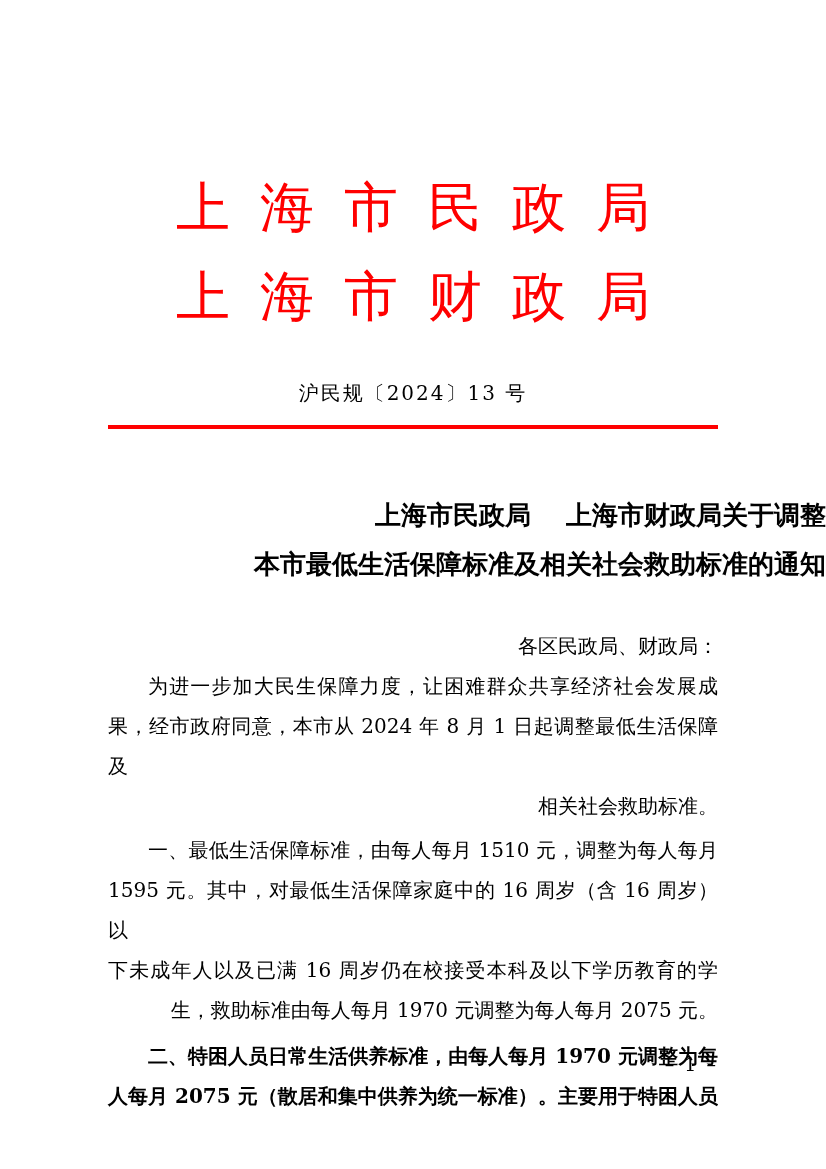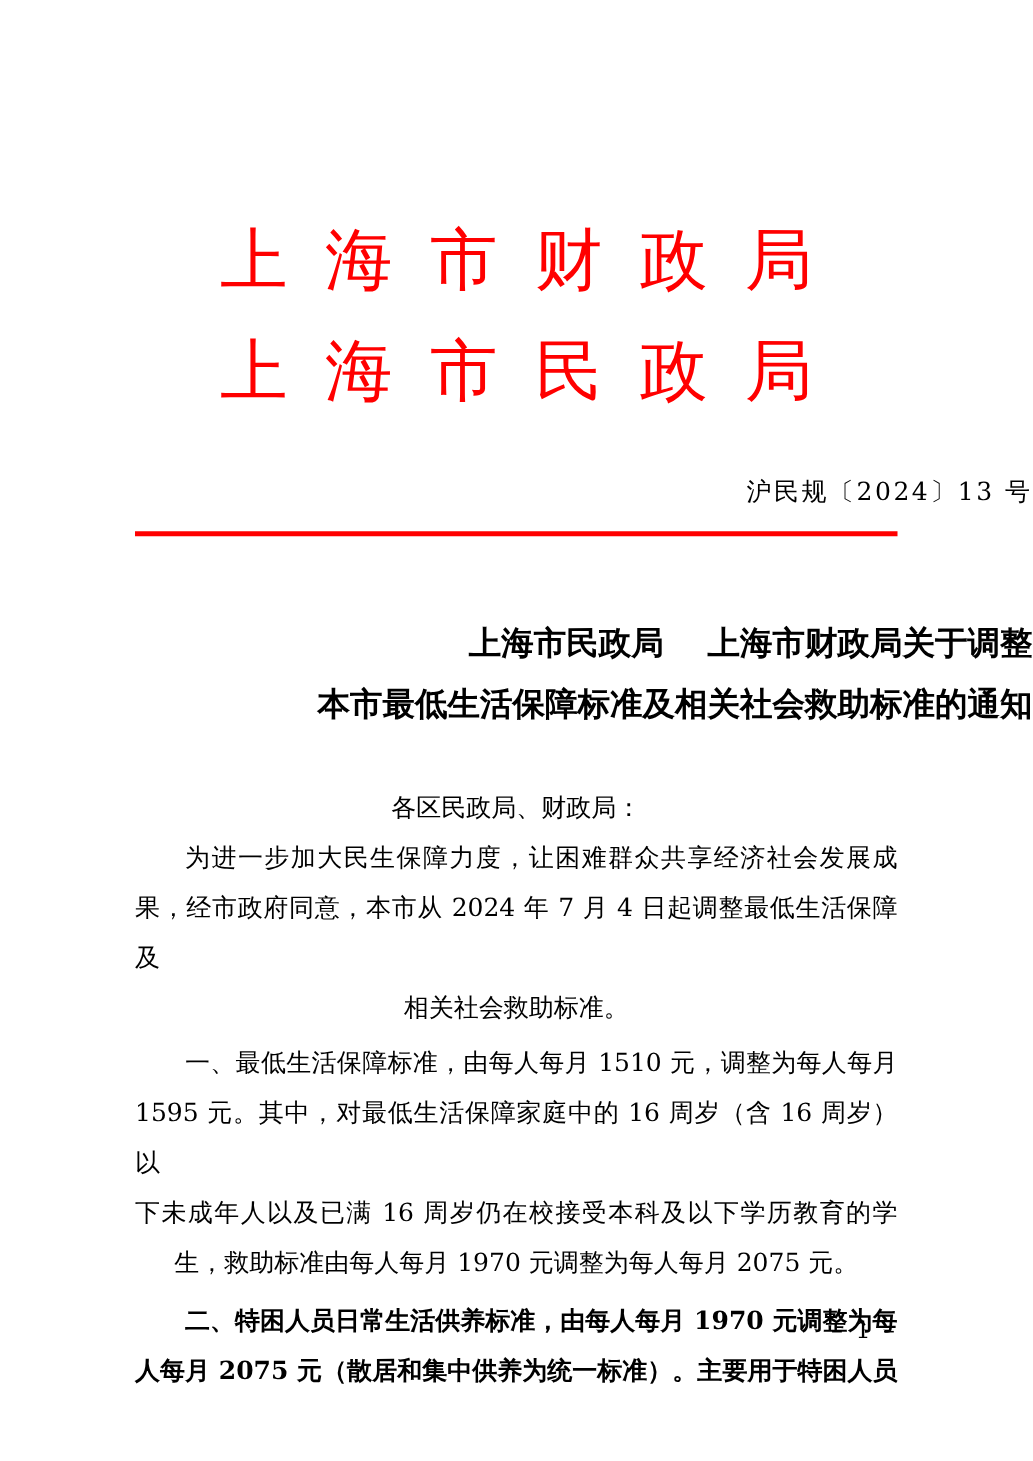--- a/index.html
+++ b/index.html
@@ -25,21 +25,21 @@
     color: #ff0000;
     font-weight: 400;
     white-space: nowrap;
   }
   
   .doc-number {
     margin-top: 38px;
     font-size: 20px;
     line-height: 28px;
     letter-spacing: 2px;
-    text-align: right;
+    text-align: center;
     color: #000000;
   }
   
   .red-rule {
     width: 610px;
     height: 4px;
     margin: 18px auto 0 auto;
     background: #ff0000;
   }
   
@@ -52,21 +52,21 @@
     color: #000000;
   }
   
   .body-block {
     width: 610px;
     margin: 37px auto 0 auto;
     font-size: 20px;
     line-height: 40px;
     color: #000000;
   }
-  .line { text-align: center; white-space: normal; }
+  .line { text-align: right; white-space: normal; }
   .line.j {
     text-align: justify;
     text-align-last: justify;
   }
   .line.first { text-indent: 40px; }
   .p-item1 { margin-top: 4px; }
   .p-item2 { margin-top: 6px; font-weight: bold; }
   
   .page-number {
     position: absolute;
@@ -77,40 +77,40 @@
     letter-spacing: 2px;
     color: #000000;
   }
 </style>
 </head>
 <body>
 
 <div class="page">
 
   <div class="letterhead">
+    <div class="org-line">上海市民政局</div>
     <div class="org-line">上海市财政局</div>
-    <div class="org-line">上海市民政局</div>
   </div>
 
   <div class="doc-number">沪民规〔2024〕13 号</div>
 
   <div class="red-rule"></div>
 
   <div class="title-block">
     <div class="title-line">上海市民政局　 上海市财政局关于调整</div>
     <div class="title-line">本市最低生活保障标准及相关社会救助标准的通知</div>
   </div>
 
   <div class="body-block">
 
     <div class="line">各区民政局、财政局：</div>
 
     <div class="paragraph">
       <div class="line j first">为进一步加大民生保障力度，让困难群众共享经济社会发展成</div>
-      <div class="line j">果，经市政府同意，本市从 2024 年 7 月 4 日起调整最低生活保障及</div>
+      <div class="line j">果，经市政府同意，本市从 2024 年 8 月 1 日起调整最低生活保障及</div>
       <div class="line">相关社会救助标准。</div>
     </div>
 
     <div class="paragraph p-item1">
       <div class="line j first">一、最低生活保障标准，由每人每月 1510 元，调整为每人每月</div>
       <div class="line j">1595 元。其中，对最低生活保障家庭中的 16 周岁（含 16 周岁）以</div>
       <div class="line j">下未成年人以及已满 16 周岁仍在校接受本科及以下学历教育的学</div>
       <div class="line">生，救助标准由每人每月 1970 元调整为每人每月 2075 元。</div>
     </div>
 

